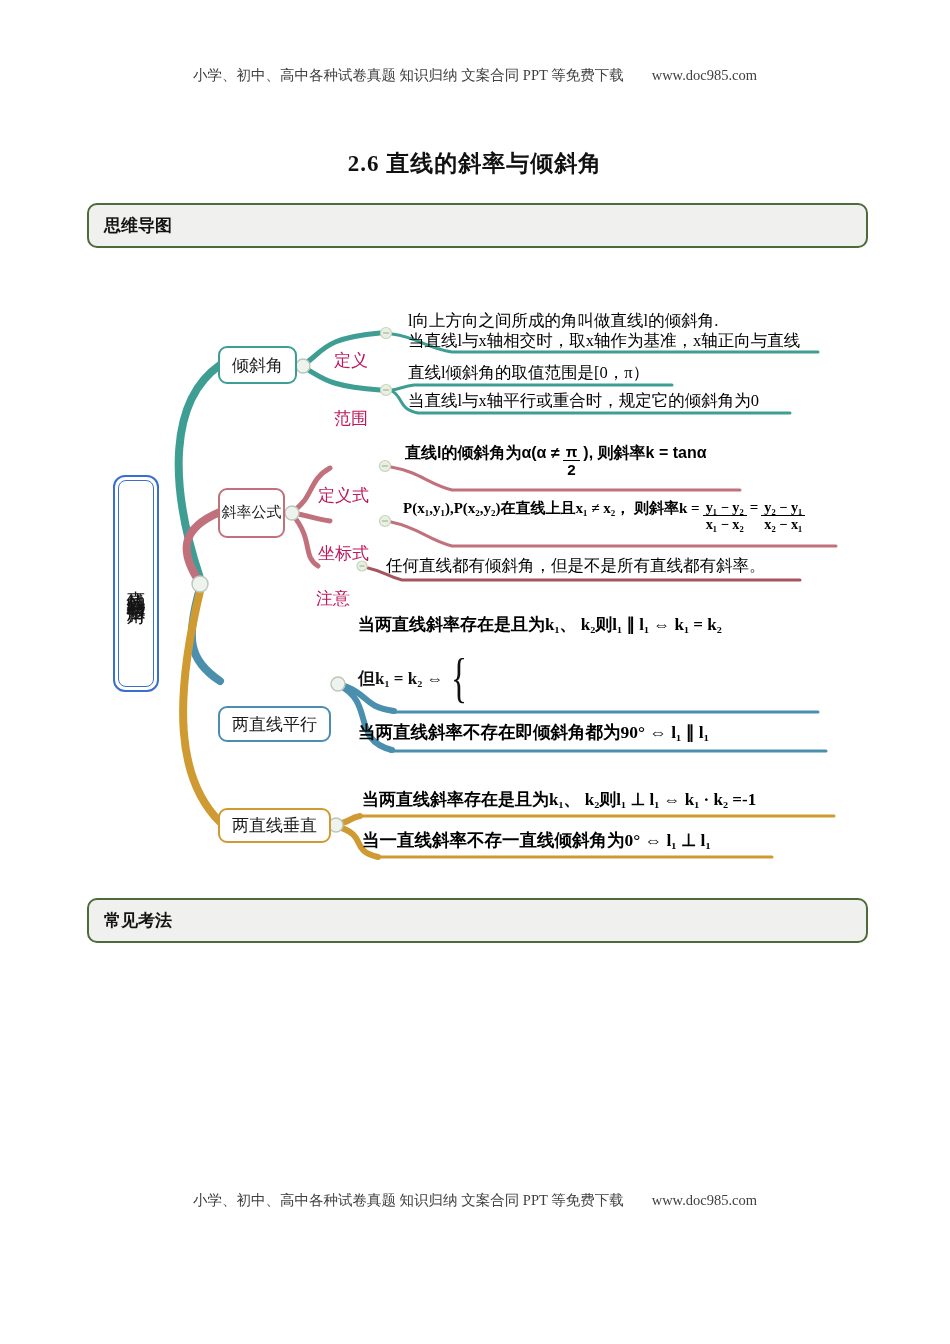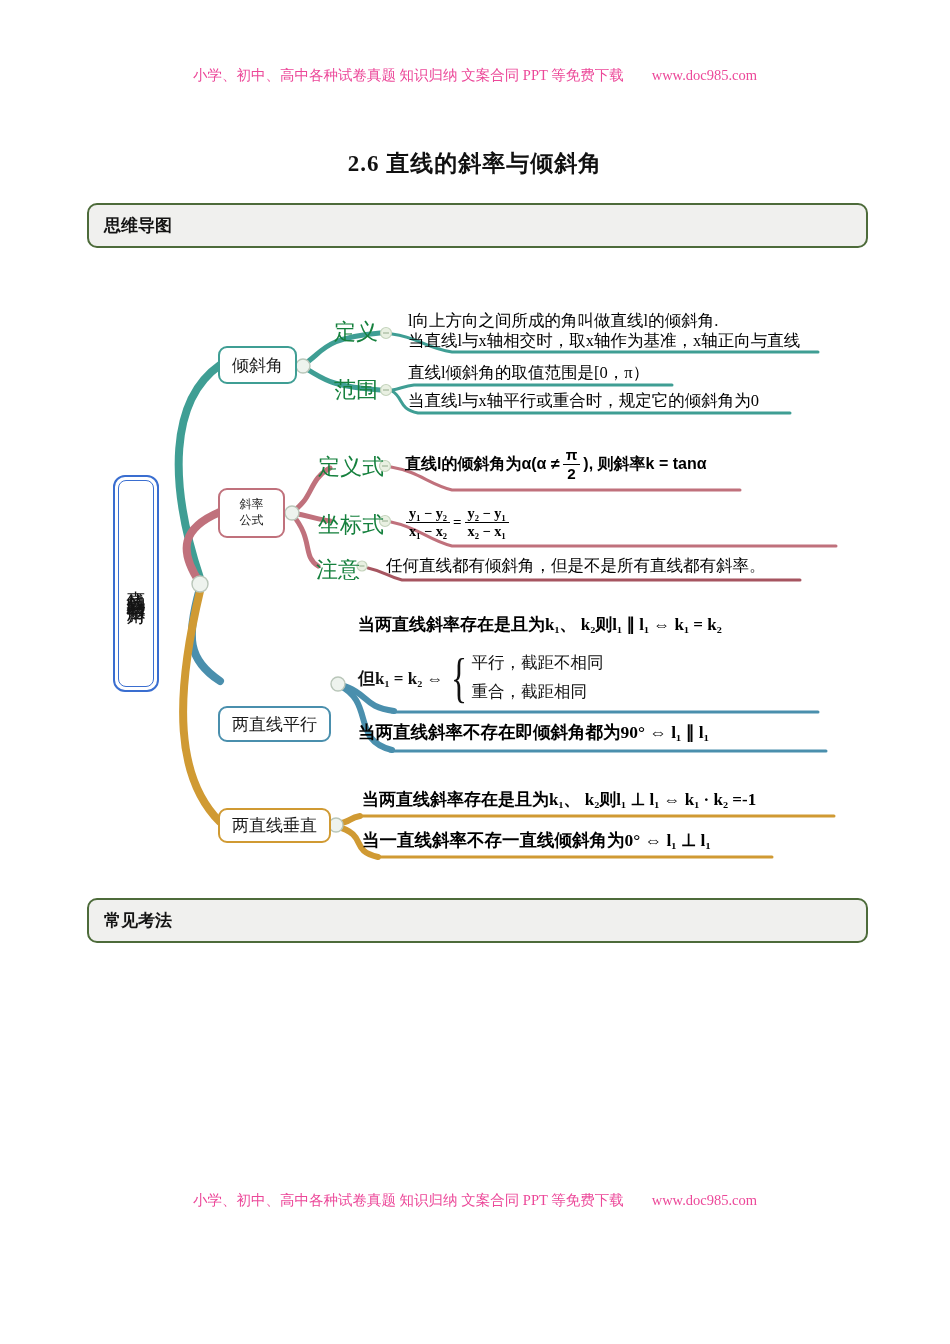--- a/index.html
+++ b/index.html
@@ -1,21 +1,21 @@
 <!DOCTYPE html>
 <html><head>
 <meta charset="utf-8">
 <style>
   * { box-sizing: border-box; margin: 0; padding: 0; }
   html, body { width: 950px; height: 1344px; background: #ffffff; }
   body { position: relative; font-family: "Liberation Serif", serif; color: #111; }
   .abs { position: absolute; }
 
   
-  .runhead { left: 0; right: 0; text-align: center; font-size: 14.5px; color: #ec4899; white-space: nowrap; }
+  .runhead { left: 0; right: 0; text-align: center; font-size: 14.5px; color: #404040; white-space: nowrap; }
   #page-header { top: 66px; }
   #page-footer { top: 1191px; }
   .runhead .gap { display: inline-block; width: 28px; }
 
   
   #page-title { left: 0; right: 0; top: 148px; text-align: center; font-size: 23px; font-weight: bold; letter-spacing: 1px; }
 
   
   .secbox { left: 87px; width: 781px; height: 45px; background: #f0f0ee; border: 2.5px solid #4d6b3a;
             border-radius: 10px; display: flex; align-items: center; padding-left: 15px;
@@ -42,45 +42,45 @@
   #root-inner { width: 100%; height: 100%; border: 1.5px solid #3a6ed0; border-radius: 8px;
                 display: flex; align-items: center; justify-content: center;
                 writing-mode: vertical-rl; text-orientation: upright;
                 font-size: 19px; letter-spacing: 2px; color: #141414; }
 
   
   .node { position: absolute; background: #fff; display: flex; align-items: center; justify-content: center;
           font-size: 17px; color: #1a1a1a; border-radius: 9px; text-align: center; }
   #box-incline  { left: 218px; top: 346px; width: 79px; height: 38px; border: 2px solid #3f9e94; }
   #box-slope    { left: 218px; top: 488px; width: 67px; height: 50px; border: 2px solid #c0717c;
-                  flex-direction: column; font-size: 12px; line-height: 1.3; font-family: Liberation Serif, serif; }
+                  flex-direction: row; font-size: 15px; line-height: 1.3; font-family: Liberation Serif, serif; }
   #box-parallel { left: 218px; top: 665px; width: 113px; height: 36px; border: 2px solid #4a8fad; margin-top: 41px; }
   #box-perp     { left: 218px; top: 808px; width: 113px; height: 35px; border: 2px solid #d09a33; }
 
   
-  .mlabel { position: absolute; font-size: 22px; color: #15803d; white-space: nowrap; }
+  .mlabel { position: absolute; font-size: 17px; color: #be185d; white-space: nowrap; margin-top: 32px; }
   #lbl-def    { left: 334px; top: 317px; }
   #lbl-range  { left: 334px; top: 375px; }
   #lbl-deff   { left: 318px; top: 452px; }
   #lbl-coordf { left: 318px; top: 510px; }
   #lbl-note   { left: 316px; top: 555px; }
 
   
   .mtext { position: absolute; white-space: nowrap; color: #000; }
   #t-def    { left: 408px; top: 311px; font-size: 16.5px; line-height: 1.24; }
   #t-range1 { left: 408px; top: 362px; font-size: 16.5px; }
   #t-range2 { left: 408px; top: 390px; font-size: 16.5px; }
   #t-note   { left: 386px; top: 555px; font-size: 16.5px; }
   #t-par1   { left: 358px; top: 613px; font-size: 17px;   font-weight: bold; }
   #t-par3   { left: 358px; top: 720px; font-size: 17.5px; font-weight: bold; }
   #t-perp1  { left: 362px; top: 788px; font-size: 17px;   font-weight: bold; }
   #t-perp2  { left: 362px; top: 828px; font-size: 17.5px; font-weight: bold; }
 
   
-  .formula { position: absolute; display: flex; align-items: center; white-space: nowrap; font-weight: bold; color: #000; }
+  .formula { position: absolute; display: flex; align-items: flex-start; white-space: nowrap; font-weight: bold; color: #000; }
   #f-deff   { left: 405px; top: 443px; font-family: "Liberation Sans", sans-serif; font-size: 16px; height: 42px; }
   #f-coordf { left: 403px; top: 499px; font-size: 15px; height: 46px; }
   .frac { display: inline-flex; flex-direction: column; align-items: center; line-height: 1.15;
           margin: 0 3px; font-size: 0.95em; }
   .frac .num { border-bottom: 1.6px solid #000; padding: 0 3px; }
 
   
   #g-parcase { left: 358px; top: 648px; position: absolute; display: flex; align-items: center; height: 60px; }
   #g-parcase .case-pre { font-size: 17px; font-weight: bold; white-space: nowrap; }
   #g-parcase .brace { font-size: 54px; font-weight: 400; line-height: 58px; transform: scaleX(0.62); margin-left: 2px; }
@@ -202,41 +202,38 @@
 <div class="formula" id="f-deff">
   <span>直线l的倾斜角为α(α ≠ </span>
   <span class="frac">
     <span class="num">π</span>
     <span class="den">2</span>
   </span>
   <span>), 则斜率k = tanα</span>
 </div>
 
 <div class="formula" id="f-coordf">
+  <span>P(x₁,y₁),P(x₂,y₂)在直线上且x₁ ≠ x₂， 则斜率k = </span>
   <span class="frac">
     <span class="num">y₁ − y₂</span>
     <span class="den">x₁ − x₂</span>
   </span>
   <span>=</span>
   <span class="frac">
     <span class="num">y₂ − y₁</span>
     <span class="den">x₂ − x₁</span>
   </span>
 </div>
 
 <div class="mtext" id="t-note">任何直线都有倾斜角，但是不是所有直线都有斜率。</div>
 
 <div class="mtext" id="t-par1">当两直线斜率存在是且为k₁、 k₂则l₁ ∥ l₁ ⇔ k₁ = k₂</div>
 <div id="g-parcase">
   <span class="case-pre">但k₁ = k₂ ⇔</span>
   <span class="brace">{</span>
-  <span class="case-col">
-    <div>平行，截距不相同</div>
-    <div>重合，截距相同</div>
-  </span>
 </div>
 <div class="mtext" id="t-par3">当两直线斜率不存在即倾斜角都为90° ⇔ l₁ ∥ l₁</div>
 
 <div class="mtext" id="t-perp1">当两直线斜率存在是且为k₁、 k₂则l₁ ⊥ l₁ ⇔ k₁ · k₂ =-1</div>
 <div class="mtext" id="t-perp2">当一直线斜率不存一直线倾斜角为0° ⇔ l₁ ⊥ l₁</div>
 
 <div class="abs secbox" id="sec-methods">
   <span>常见考法</span>
 </div>
 

